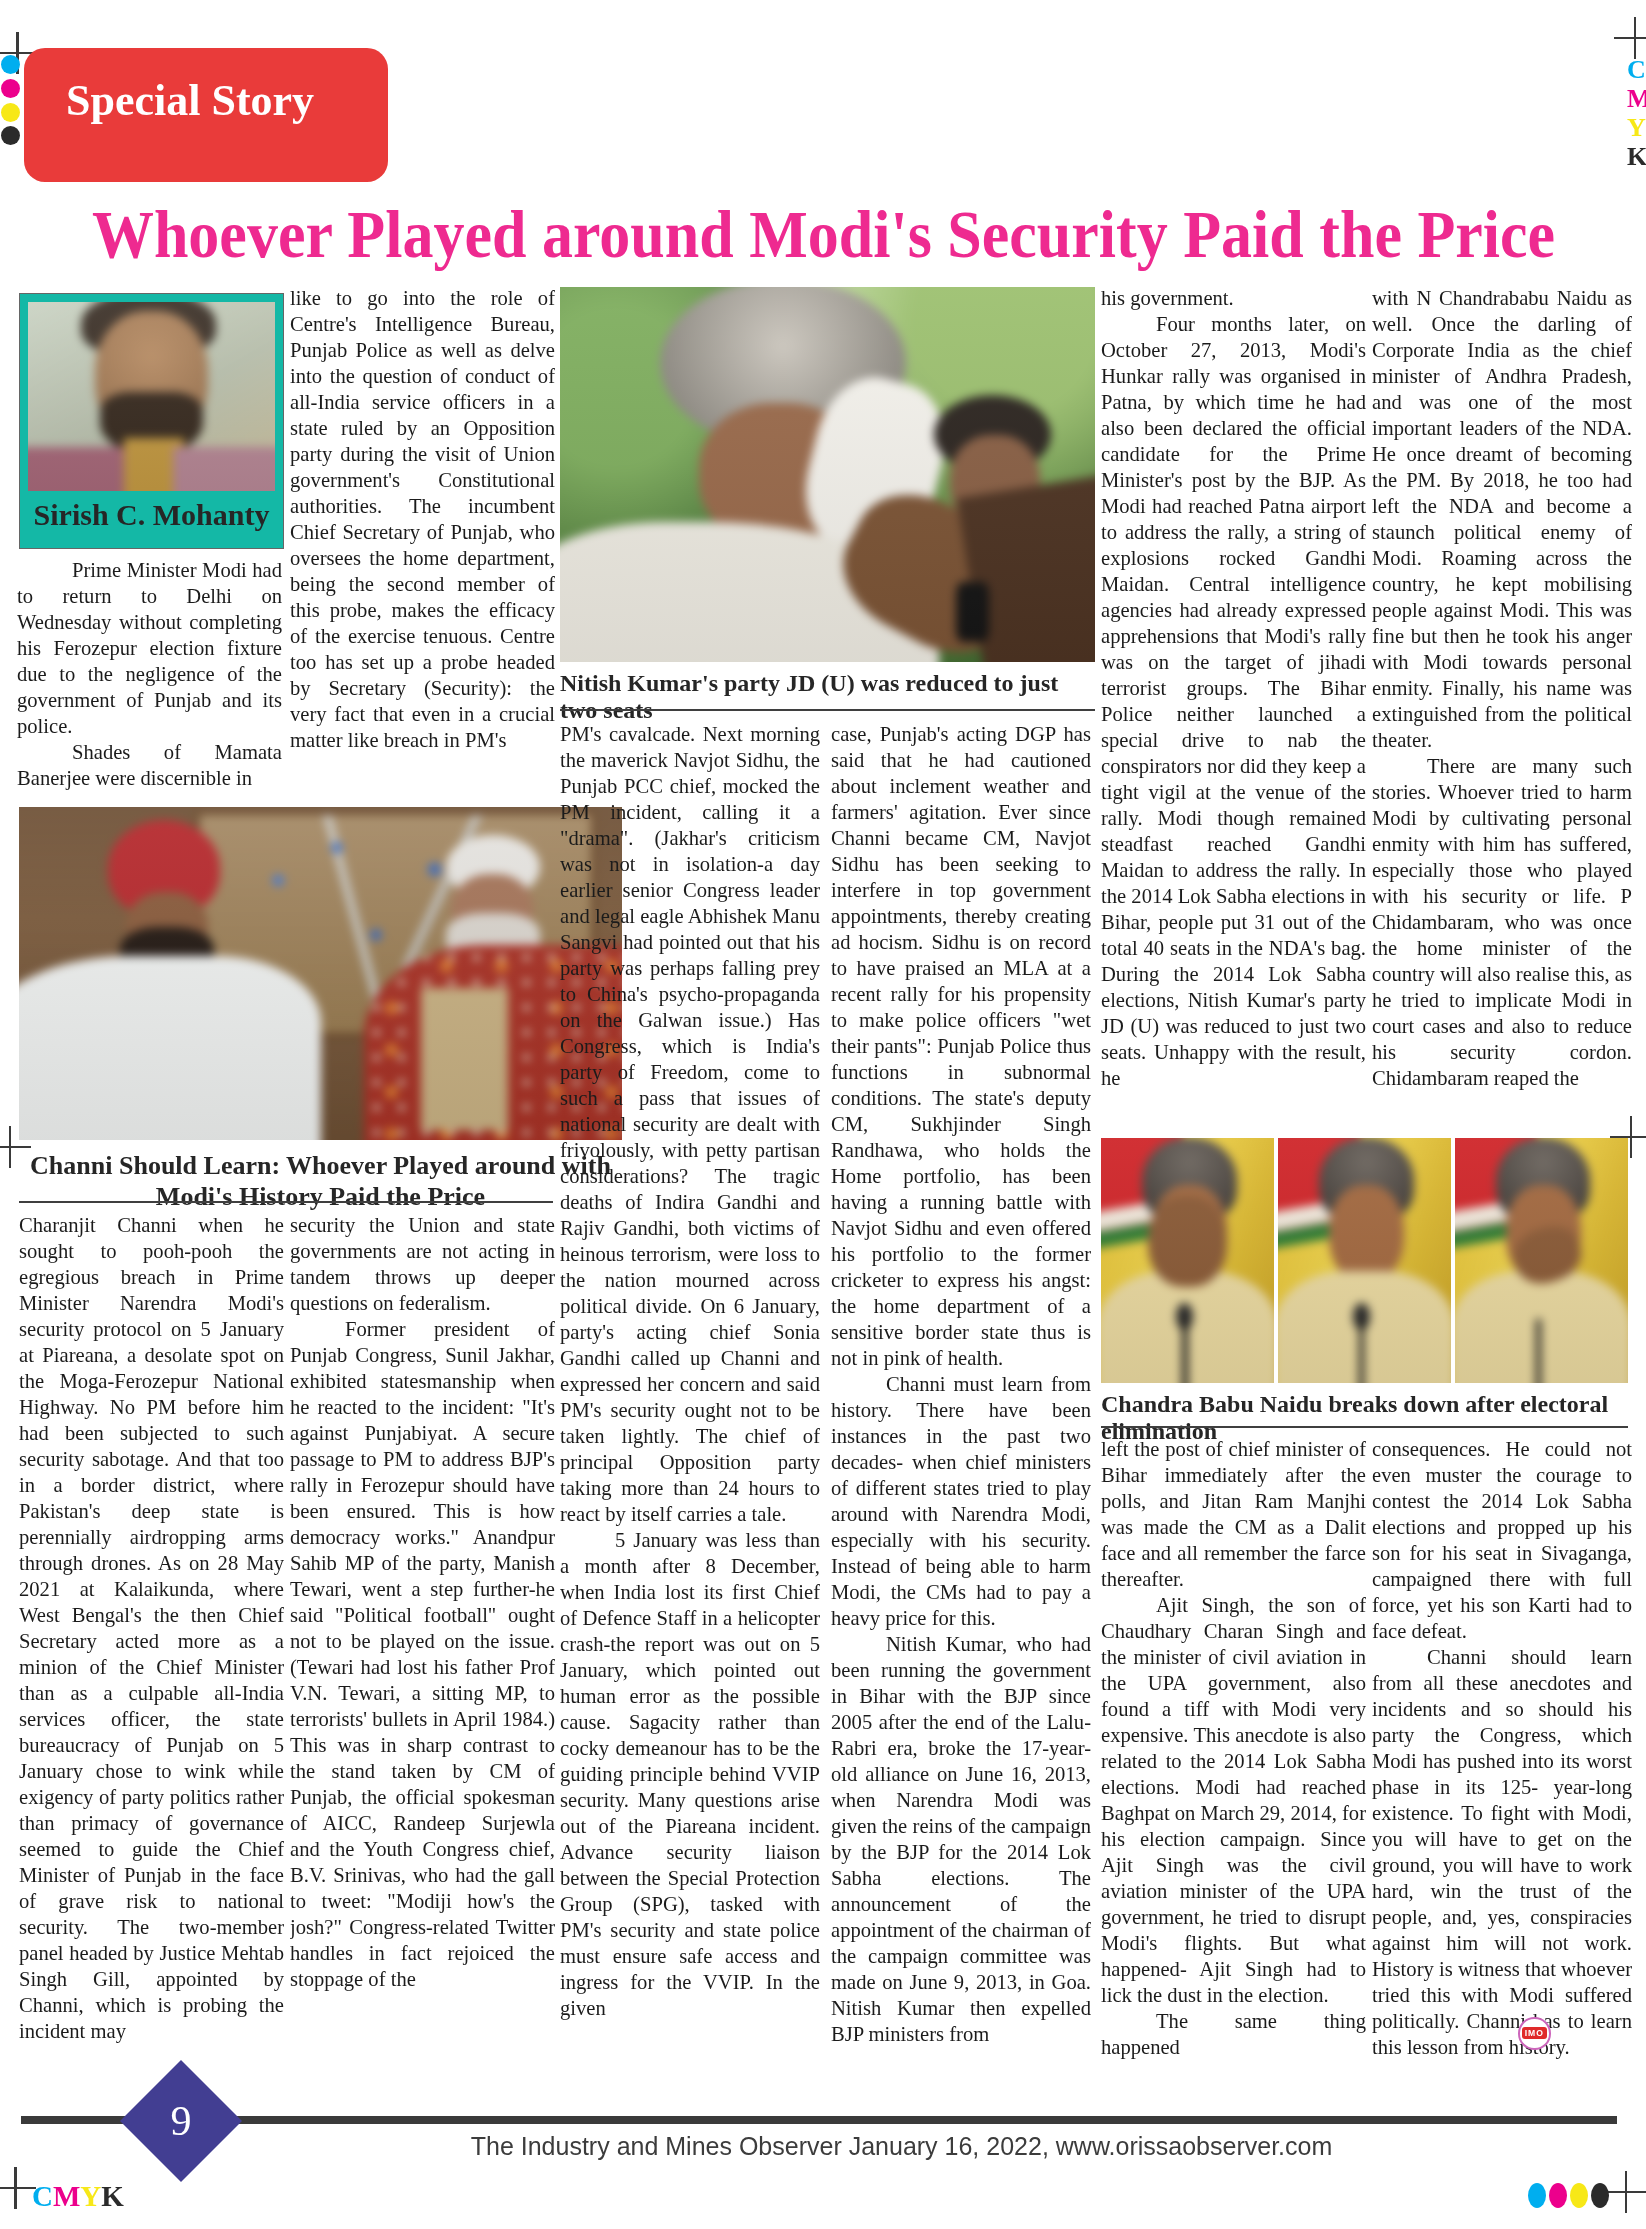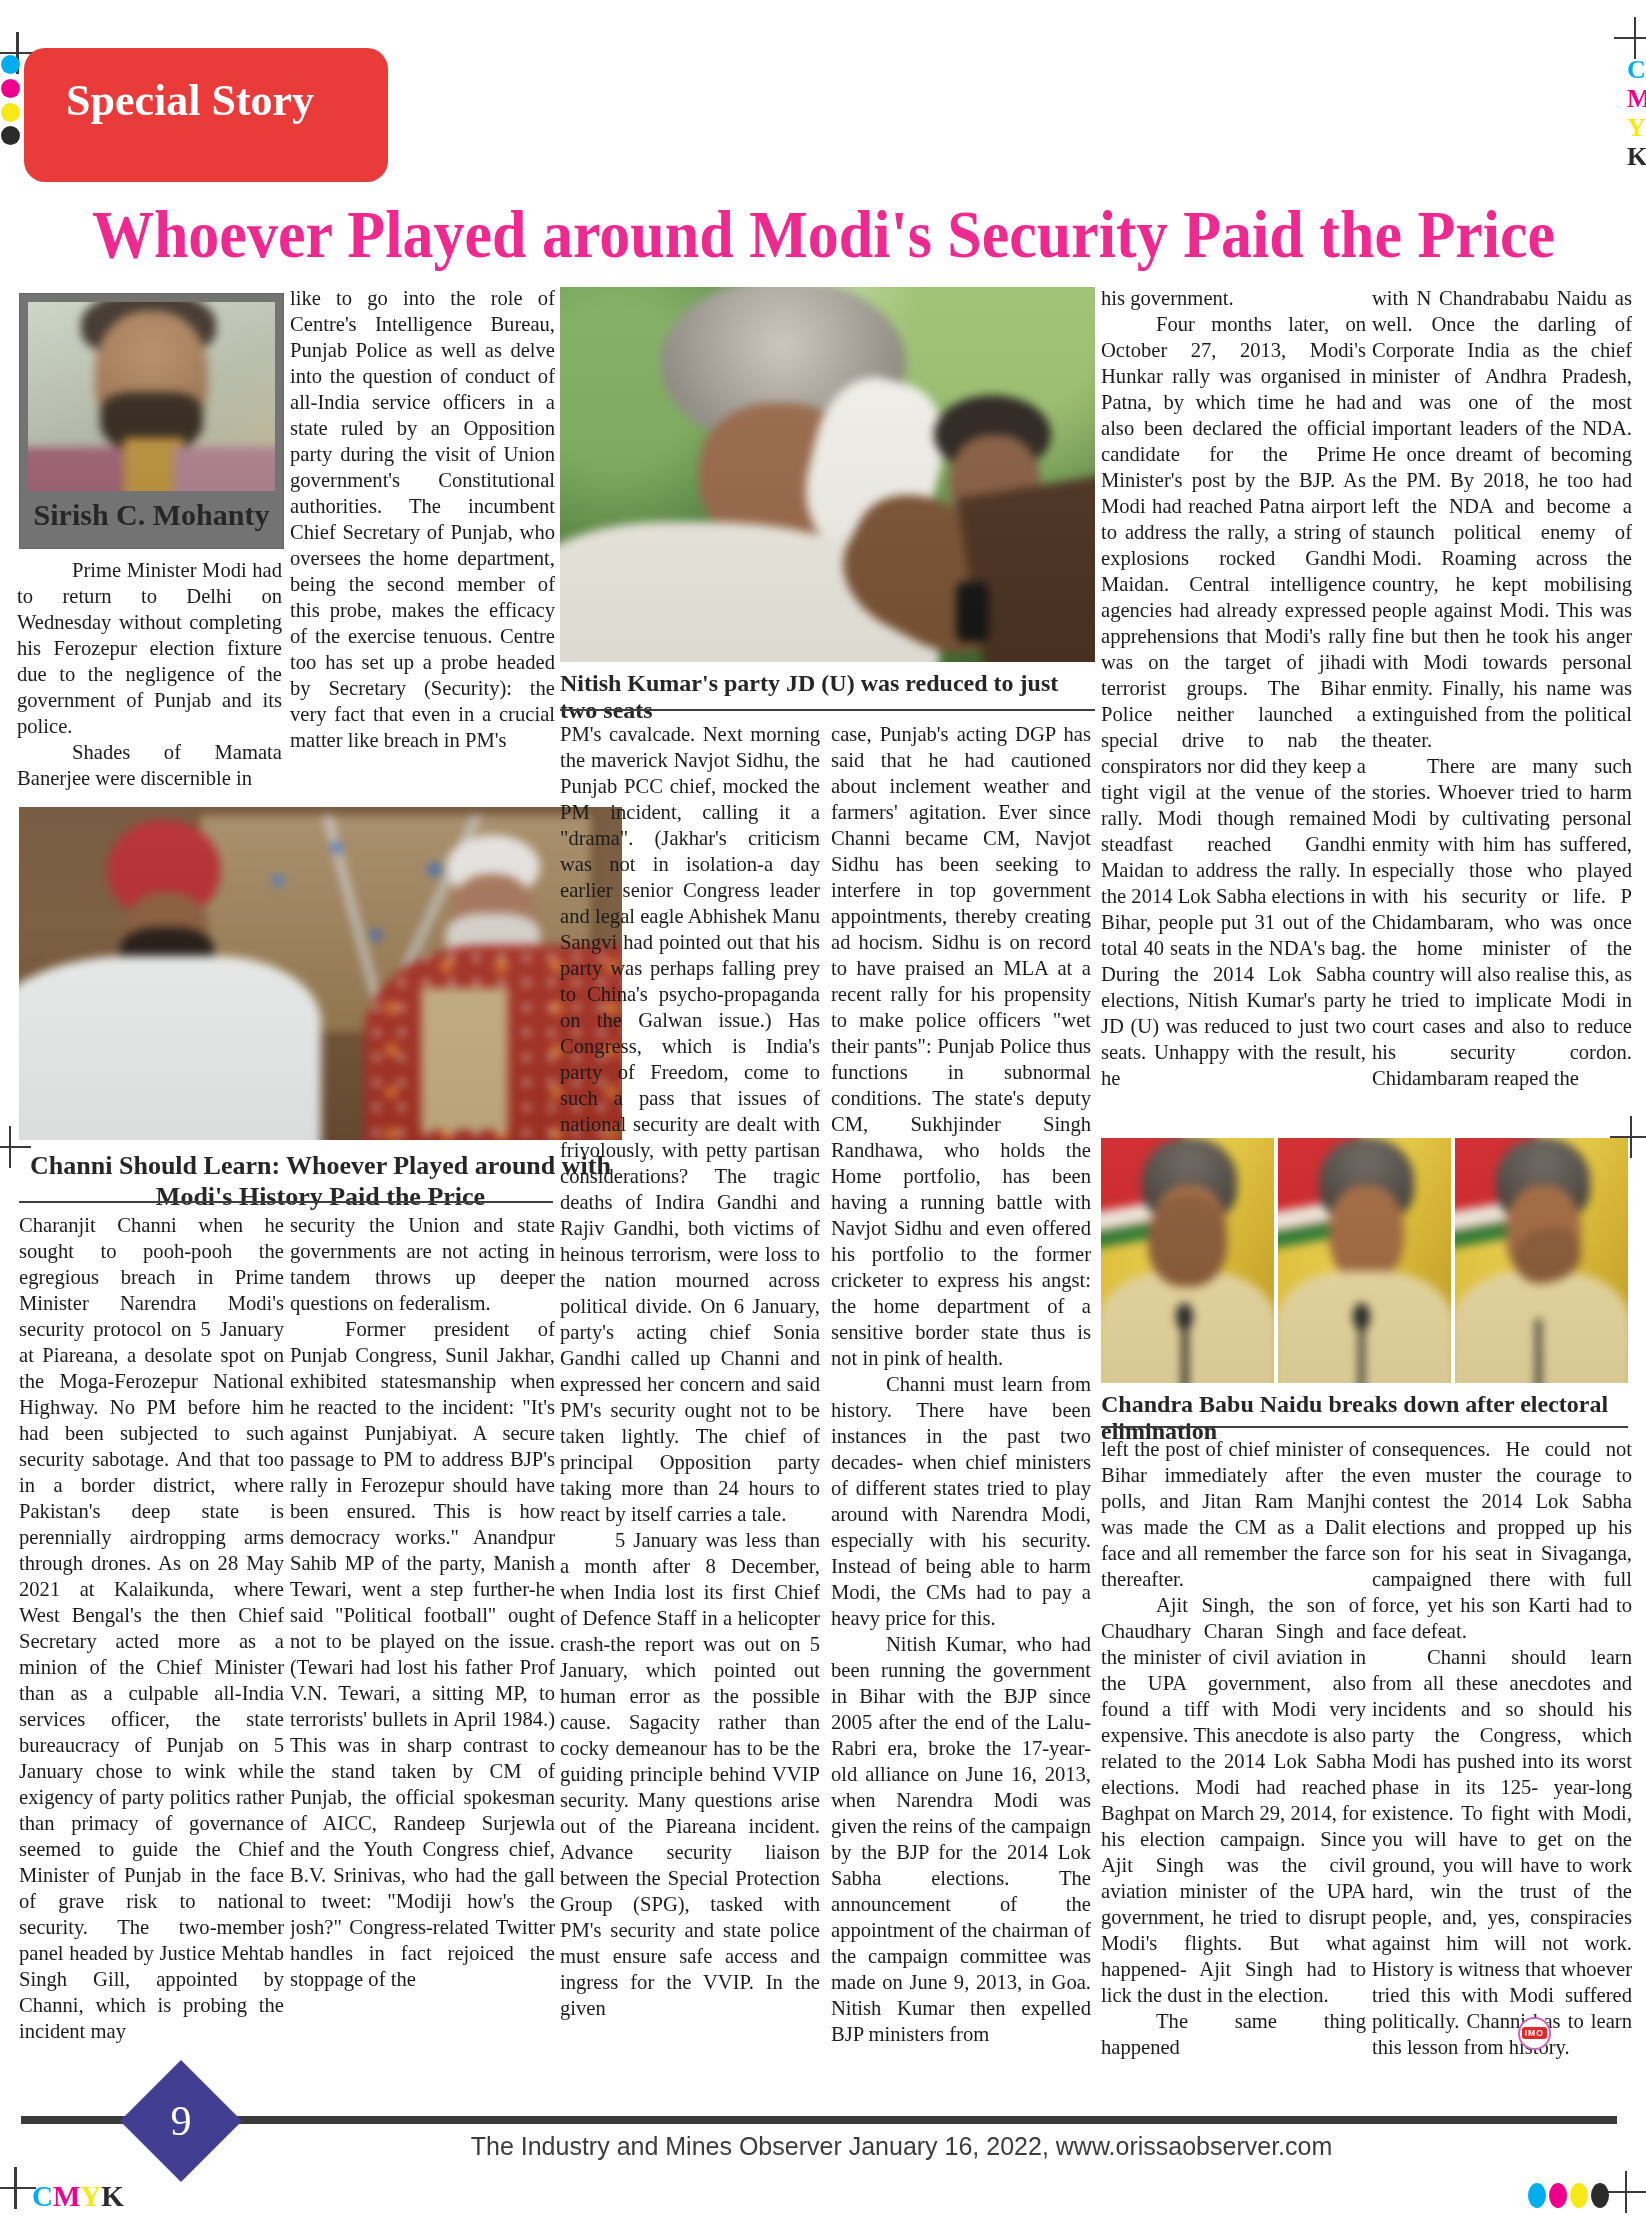--- a/index.html
+++ b/index.html
@@ -37,21 +37,21 @@
   figure{margin:0;padding:0;}
   .figcap{font-weight:bold;color:#262626;font-family:"Liberation Serif",serif;}
   .caprule{position:absolute;background:#3f3f3f;height:1.9px;}
   .photo{position:relative;overflow:hidden;background:#888;}
   .photo .soft{position:absolute;inset:-11.5px;filter:blur(4.8px);}
   .ph{position:absolute;}
   .photo::after{content:"";position:absolute;inset:0;background:linear-gradient(180deg,rgba(255,255,255,.06),rgba(0,0,0,.08));}
 
   
   .fig-mohanty{position:absolute;left:19px;top:293px;width:265px;height:256px;border:1.9px solid #666;
-               background:#737373;box-sizing:border-box;}
+               background:#14b8a6;box-sizing:border-box;}
   .fig-mohanty .photo{margin:7.6px 7.6px 0 7.6px;height:189px;}
   .fig-mohanty .figcap{display:block;text-align:center;font-size:30px;margin-top:7.6px;}
   .m-bg{inset:0;background:linear-gradient(150deg,#ccd5c6,#bac1ae 55%,#cfc09b);}
   .m-hair{left:24%;top:0%;width:50%;height:32%;background:#3e332a;border-radius:50% 50% 40% 40%;}
   .m-face{left:29%;top:10%;width:42%;height:62%;border-radius:45%;
           background:radial-gradient(circle at 50% 35%,#bb9068,#9a7350 85%);}
   .m-beard{left:31%;top:48%;width:38%;height:30%;background:#3a2d22;border-radius:30% 30% 50% 50%;}
   .m-shirt-l{left:-5%;top:74%;width:48%;height:30%;background:#a7697a;}
   .m-collar{left:40%;top:70%;width:22%;height:32%;background:#c49a43;}
   .m-shirt-r{left:58%;top:74%;width:48%;height:30%;background:#b78896;}

